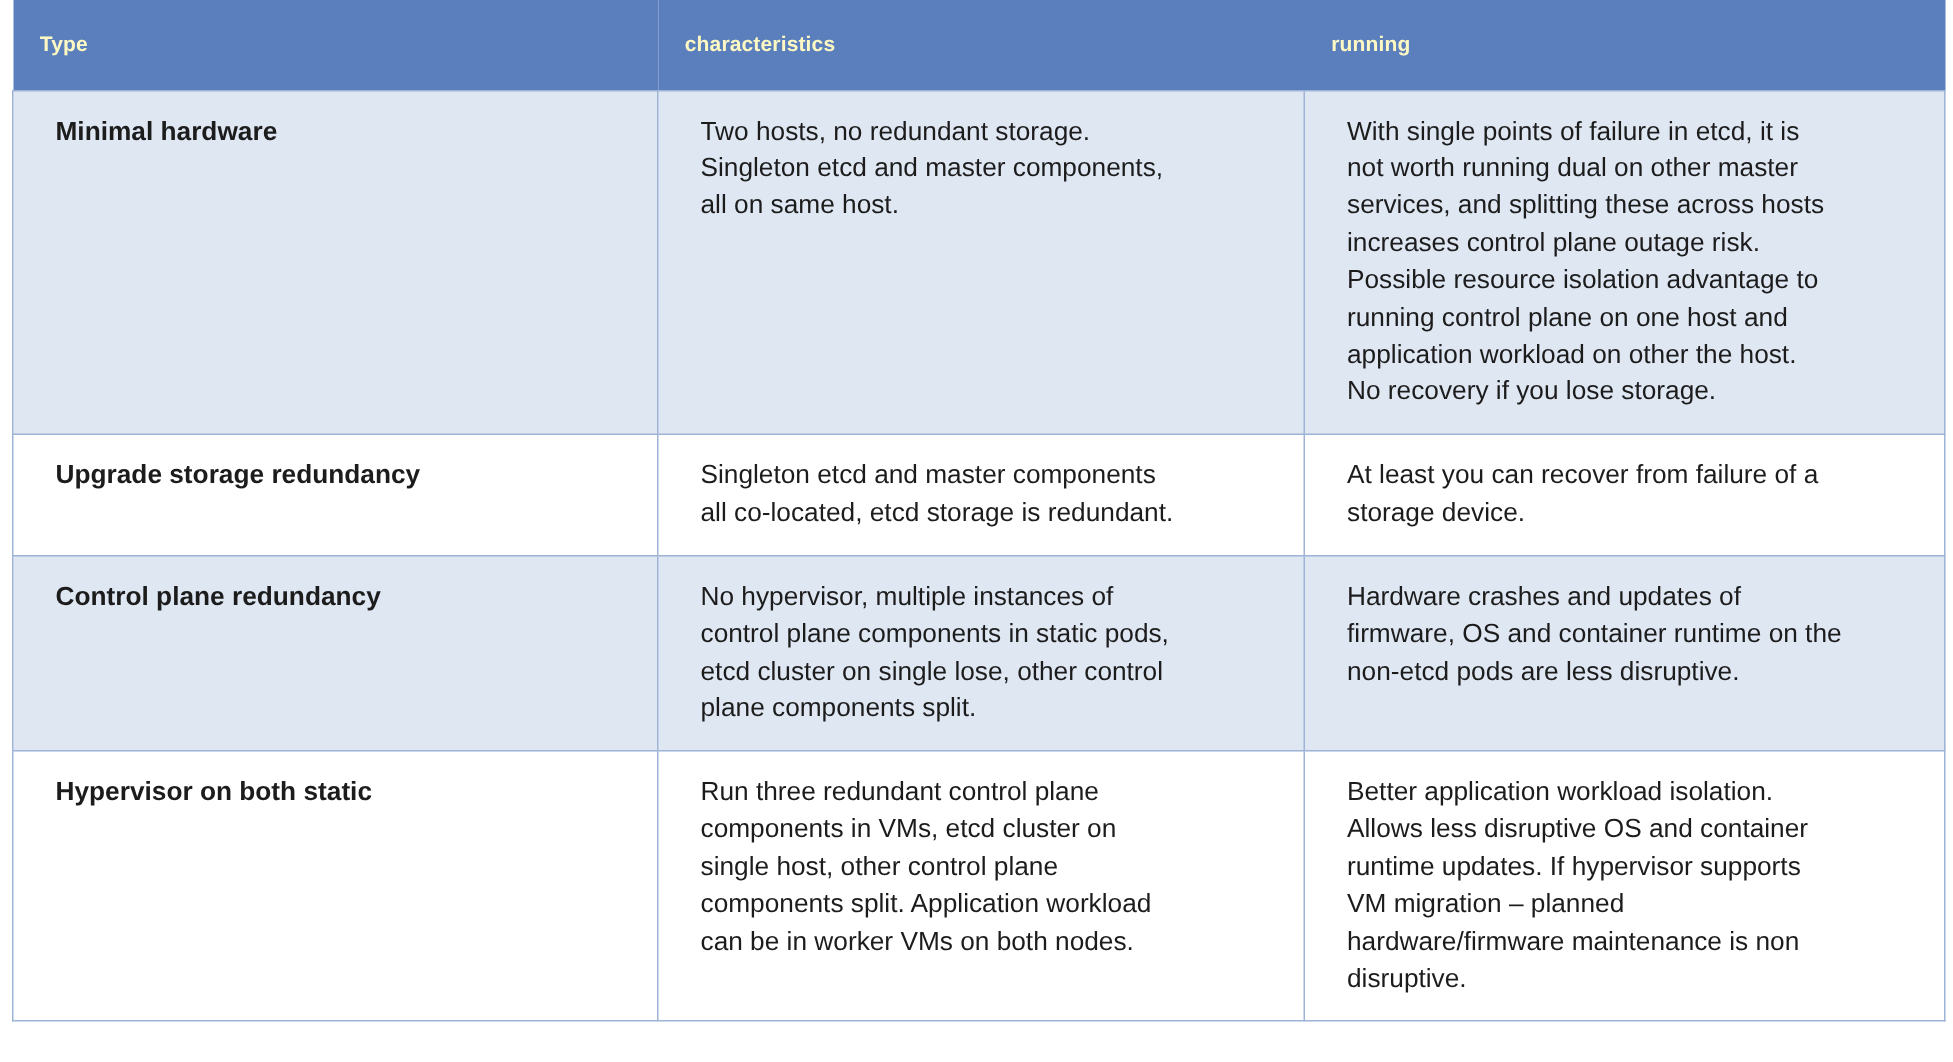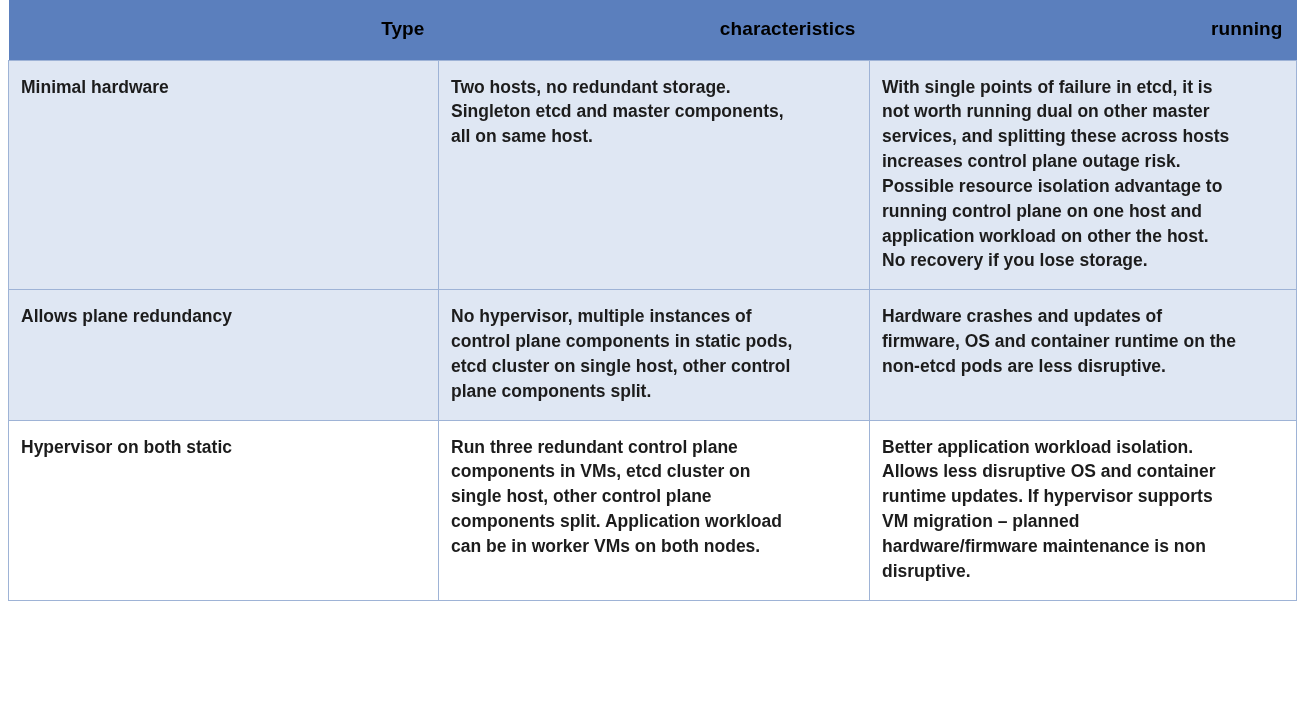--- a/index.html
+++ b/index.html
@@ -22,50 +22,50 @@
     width: 1288px;
     margin: 0 0 0 8px;
     table-layout: fixed;
   }
   table.comparison col.c-type { width: 430px; }
   table.comparison col.c-char { width: 431px; }
   table.comparison col.c-result { width: 427px; }
 
   thead th {
     background: #5b7fbd;
-    color: #000000;
-    font-size: 19px;
+    color: #fef9c3;
+    font-size: 14px;
     font-weight: bold;
-    text-align: right;
+    text-align: left;
     padding: 12px 14px 13px 18px;
     border: none;
     vertical-align: middle;
     letter-spacing: 0.1px;
   }
   thead tr { height: 60px; }
 
   tbody td {
     border: 1px solid #9eb3d6;
     vertical-align: top;
-    padding: 14px 16px 16px 12px;
+    padding: 14px 16px 16px 28px;
     font-size: 17.5px;
     line-height: 1.42;
     color: #1c1c1c;
   }
   tbody tr.shaded td {
     background: #dfe7f3;
   }
   tbody tr.plain td {
     background: #ffffff;
   }
   td.type-cell {
     font-weight: bold;
   }
   td.body-cell {
-    font-weight: bold;
+    font-weight: normal;
   }
   .cell-text {
     display: block;
     white-space: pre-line;
   }
 </style>
 </head>
 <body>
 
 <div class="table-wrap">
@@ -96,28 +96,41 @@
             <span class="cell-text">With single points of failure in etcd, it is
 not worth running dual on other master
 services, and splitting these across hosts
 increases control plane outage risk.
 Possible resource isolation advantage to
 running control plane on one host and
 application workload on other the host.
 No recovery if you lose storage.</span>
           </td>
       </tr>
+      <tr class="plain">
+        <td class="type-cell">
+            <span class="cell-text">Upgrade storage redundancy</span>
+          </td>
+        <td class="body-cell">
+            <span class="cell-text">Singleton etcd and master components
+all co-located, etcd storage is redundant.</span>
+          </td>
+        <td class="body-cell">
+            <span class="cell-text">At least you can recover from failure of a
+storage device.</span>
+          </td>
+      </tr>
       <tr class="shaded">
         <td class="type-cell">
-            <span class="cell-text">Allows plane redundancy</span>
+            <span class="cell-text">Control plane redundancy</span>
           </td>
         <td class="body-cell">
             <span class="cell-text">No hypervisor, multiple instances of
 control plane components in static pods,
-etcd cluster on single host, other control
+etcd cluster on single lose, other control
 plane components split.</span>
           </td>
         <td class="body-cell">
             <span class="cell-text">Hardware crashes and updates of
 firmware, OS and container runtime on the
 non-etcd pods are less disruptive.</span>
           </td>
       </tr>
       <tr class="plain">
         <td class="type-cell">

